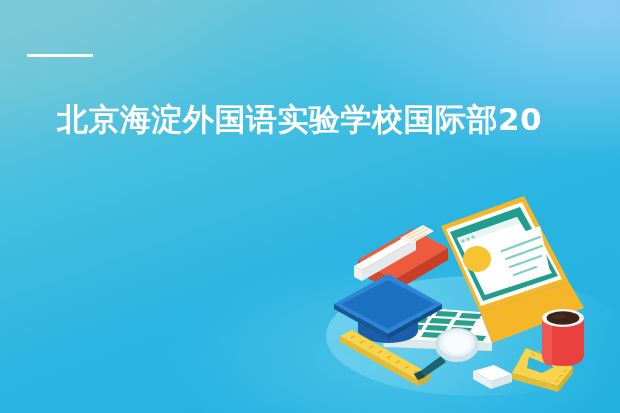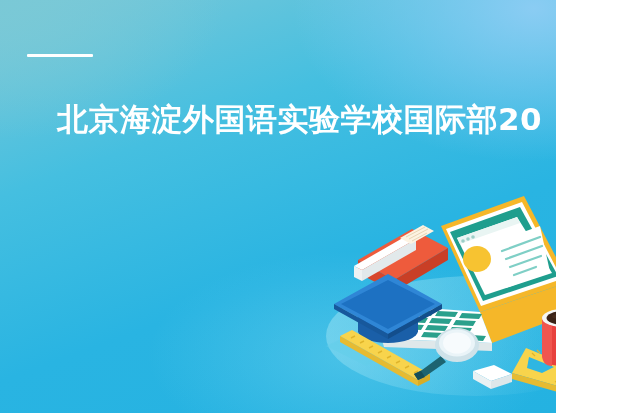--- a/index.html
+++ b/index.html
@@ -2,21 +2,21 @@
 <html><head>
 <meta charset="utf-8">
 <style>
   html, body {
     margin: 0;
     padding: 0;
     background: #ffffff;
   }
   #banner {
     position: relative;
-    width: 556px;
+    width: 620px;
     height: 413px;
     overflow: hidden;
     font-family: "Liberation Sans", "DejaVu Sans", sans-serif;
   }
   
   .bg-base {
     position: absolute;
     inset: 0;
     background: linear-gradient(160deg, #7ec9d8 0%, #45bfe0 32%, #29b4e2 62%, #24b2e1 100%);
   }

